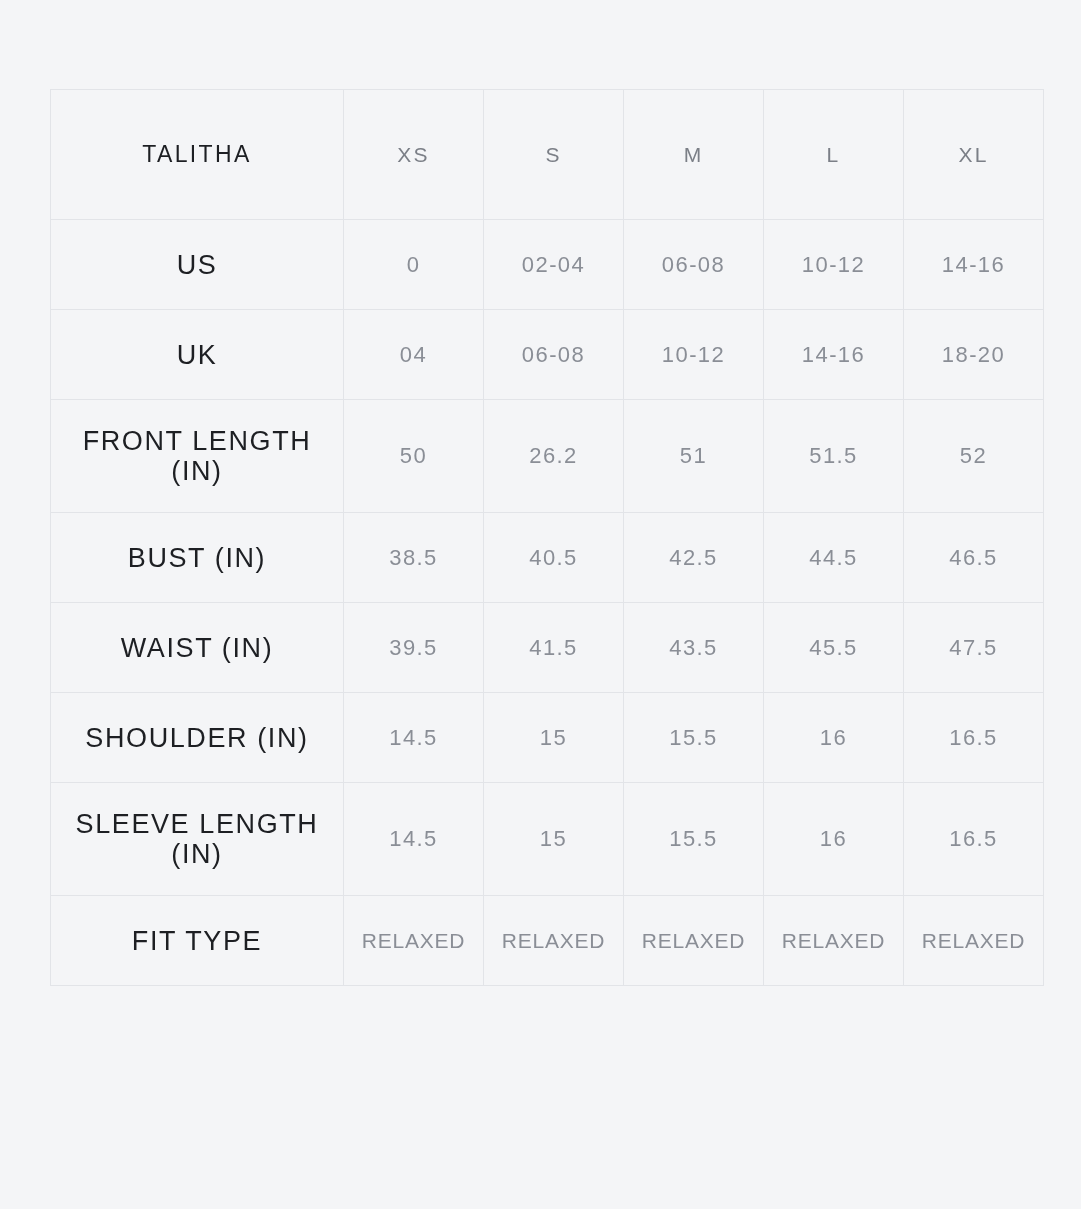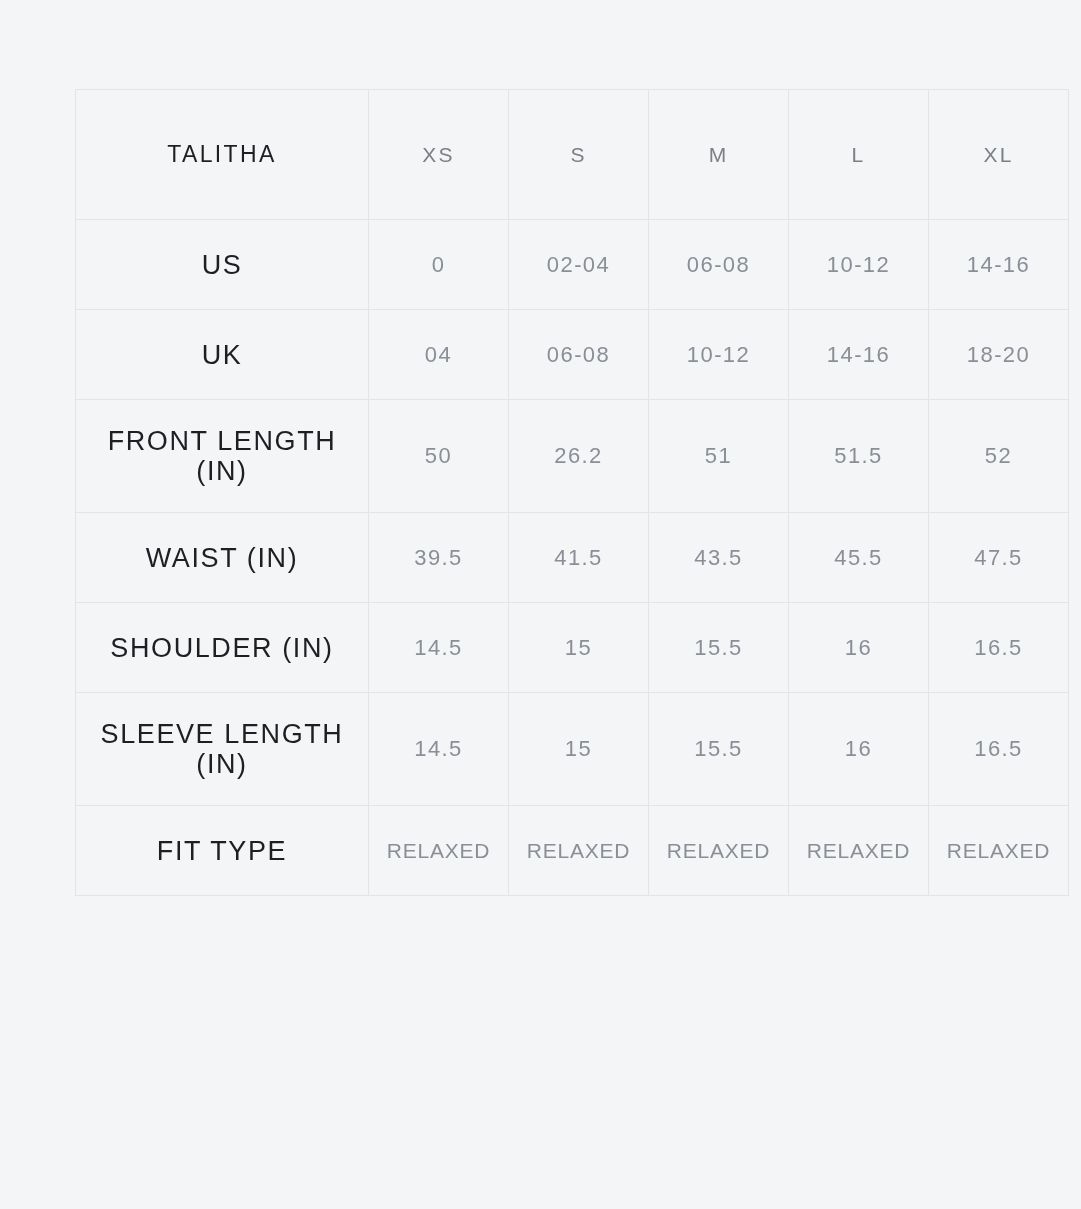--- a/index.html
+++ b/index.html
@@ -14,21 +14,21 @@
     overflow: hidden;
   }
   .page {
     width: 1081px;
     height: 1209px;
     position: relative;
     box-sizing: border-box;
   }
   .table-wrap {
     position: absolute;
-    left: 59px;
+    left: 34px;
     top: 89px;
     width: 993px;
     padding-left: 16px;
   }
   table.size-chart {
     border-collapse: collapse;
     width: 993px;
     table-layout: fixed;
     background: transparent;
   }
@@ -140,20 +140,30 @@
             <span class="lbl-line">FRONT LENGTH</span>
             <span class="lbl-line">(IN)</span>
           </td>
           <td class="row-value">50</td>
           <td class="row-value">26.2</td>
           <td class="row-value">51</td>
           <td class="row-value">51.5</td>
           <td class="row-value">52</td>
         </tr>
 
+        <tr class="data-row">
+          <td class="row-label">
+              <span class="lbl-line">BUST (IN)</span>
+            </td>
+          <td class="row-value">38.5</td>
+          <td class="row-value">40.5</td>
+          <td class="row-value">42.5</td>
+          <td class="row-value">44.5</td>
+          <td class="row-value">46.5</td>
+        </tr>
 
         <tr class="data-row">
           <td class="row-label">
               <span class="lbl-line">WAIST (IN)</span>
             </td>
           <td class="row-value">39.5</td>
           <td class="row-value">41.5</td>
           <td class="row-value">43.5</td>
           <td class="row-value">45.5</td>
           <td class="row-value">47.5</td>

